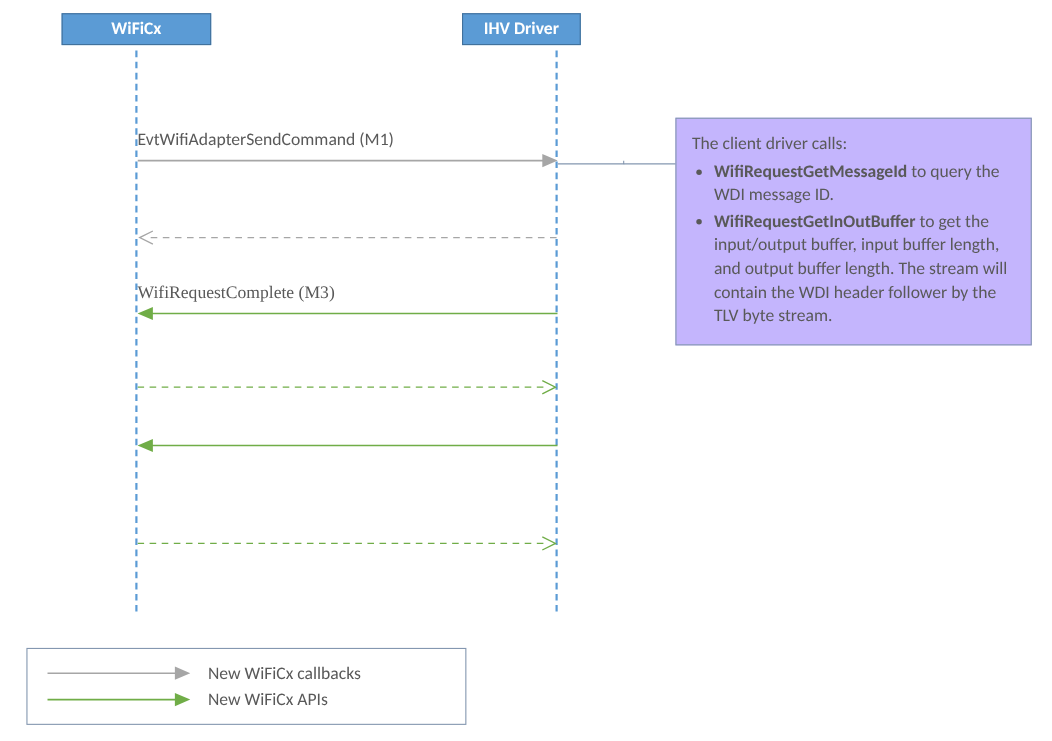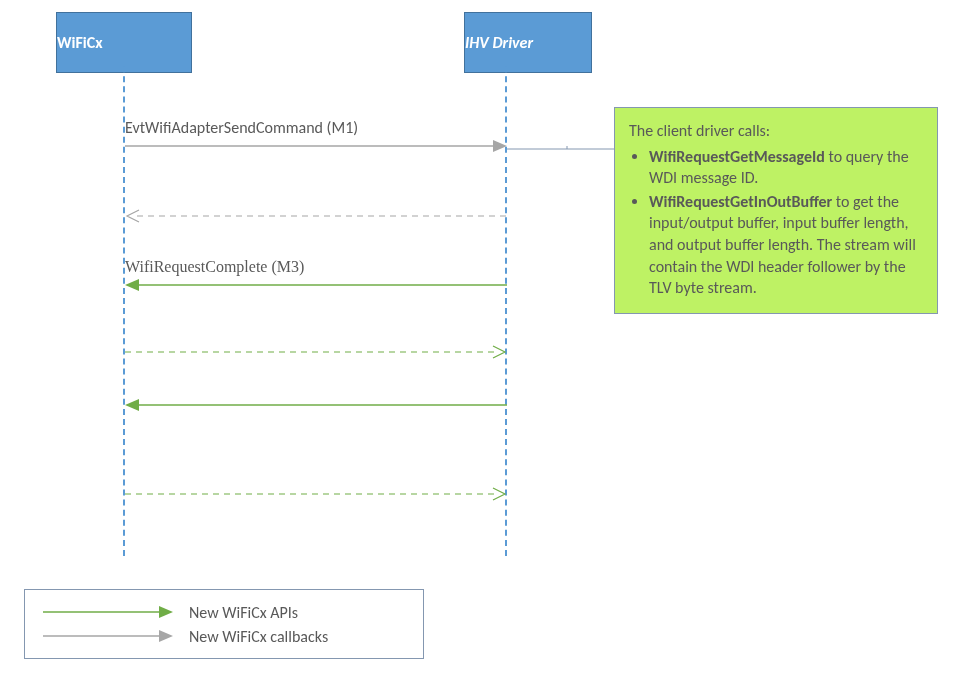--- a/index.html
+++ b/index.html
@@ -11,22 +11,22 @@
     height: 674px;
     position: relative;
     background: #fff;
   }
   .participant {
     position: absolute;
     top: 12px;
     background: #5b9bd5;
     color: #fff;
     font-weight: 600;
-    text-align: left;
-    padding: 20px 0;
+    text-align: center;
+    padding: 4px 0;
     border: 1px solid #41719c;
     font-size: 16px;
   }
   .lifeline {
     position: absolute;
     top: 46px;
     width: 0;
     border-left: 2px dashed #5b9bd5;
     height: 510px;
   }
@@ -46,38 +46,38 @@
     height: 14px;
   }
   .arrow-line svg { display: block; }
   .note-box {
     position: absolute;
     border: 1px solid #8497b0;
     padding: 12px 14px 12px 14px;
     width: 324px;
     font-size: 16px;
     line-height: 1.35;
-    background: #bef264;
+    background: #c4b5fd;
     color: #595959;
   }
   .note-box ul { padding-left: 20px; margin-top: 4px; }
   .note-box li { margin-bottom: 2px; }
   .legend-box {
     position: absolute;
     border: 1px solid #8497b0;
     padding: 10px 18px 10px 18px;
   }
   .legend-row { display: flex; align-items: center; gap: 16px; height: 24px; }
   .legend-row .lbl { font-size: 16px; color: #595959; }
 </style>
 </head>
 <body>
 
 <div class="participant" style="left:56px; width:136px;">WiFiCx</div>
-<div class="participant" style="left:464px; width:128px;font-style:italic;">IHV Driver</div>
+<div class="participant" style="left:420px; width:108px;">IHV Driver</div>
 
 <div class="lifeline" style="left:123px;"></div>
 <div class="lifeline" style="left:505px;"></div>
 
 <div class="arrow-wrap" style="top:118px;">
   <div class="arrow-label">EvtWifiAdapterSendCommand (M1)</div>
   <div class="arrow-line">
     <svg width="382" height="14">
       <line x1="0" y1="7" x2="370" y2="7" stroke="#a6a6a6" stroke-width="1.5"></line>
       <polygon points="382,7 368,1 368,13" fill="#a6a6a6"></polygon>
@@ -144,25 +144,25 @@
     <svg width="382" height="14">
       <line x1="0" y1="7" x2="370" y2="7" stroke="#70ad47" stroke-width="1.2" stroke-dasharray="6,5"></line>
       <polyline points="368,1 380,7 368,13" fill="none" stroke="#70ad47" stroke-width="1.2"></polyline>
     </svg>
   </div>
 </div>
 
 <div class="legend-box" style="left:24px; top:589px; width:400px;">
   <div class="legend-row">
     <svg width="130" height="14">
+      <line x1="0" y1="7" x2="118" y2="7" stroke="#a6a6a6" stroke-width="1.5"></line>
+      <polygon points="130,7 116,1 116,13" fill="#a6a6a6"></polygon>
+    </svg>
+    <span class="lbl">New WiFiCx callbacks</span>
+  </div>
+  <div class="legend-row">
+    <svg width="130" height="14">
       <line x1="0" y1="7" x2="118" y2="7" stroke="#70ad47" stroke-width="1.5"></line>
       <polygon points="130,7 116,1 116,13" fill="#70ad47"></polygon>
     </svg>
     <span class="lbl">New WiFiCx APIs</span>
   </div>
-  <div class="legend-row">
-    <svg width="130" height="14">
-      <line x1="0" y1="7" x2="118" y2="7" stroke="#a6a6a6" stroke-width="1.5"></line>
-      <polygon points="130,7 116,1 116,13" fill="#a6a6a6"></polygon>
-    </svg>
-    <span class="lbl">New WiFiCx callbacks</span>
-  </div>
 </div>
 
 </body></html>

